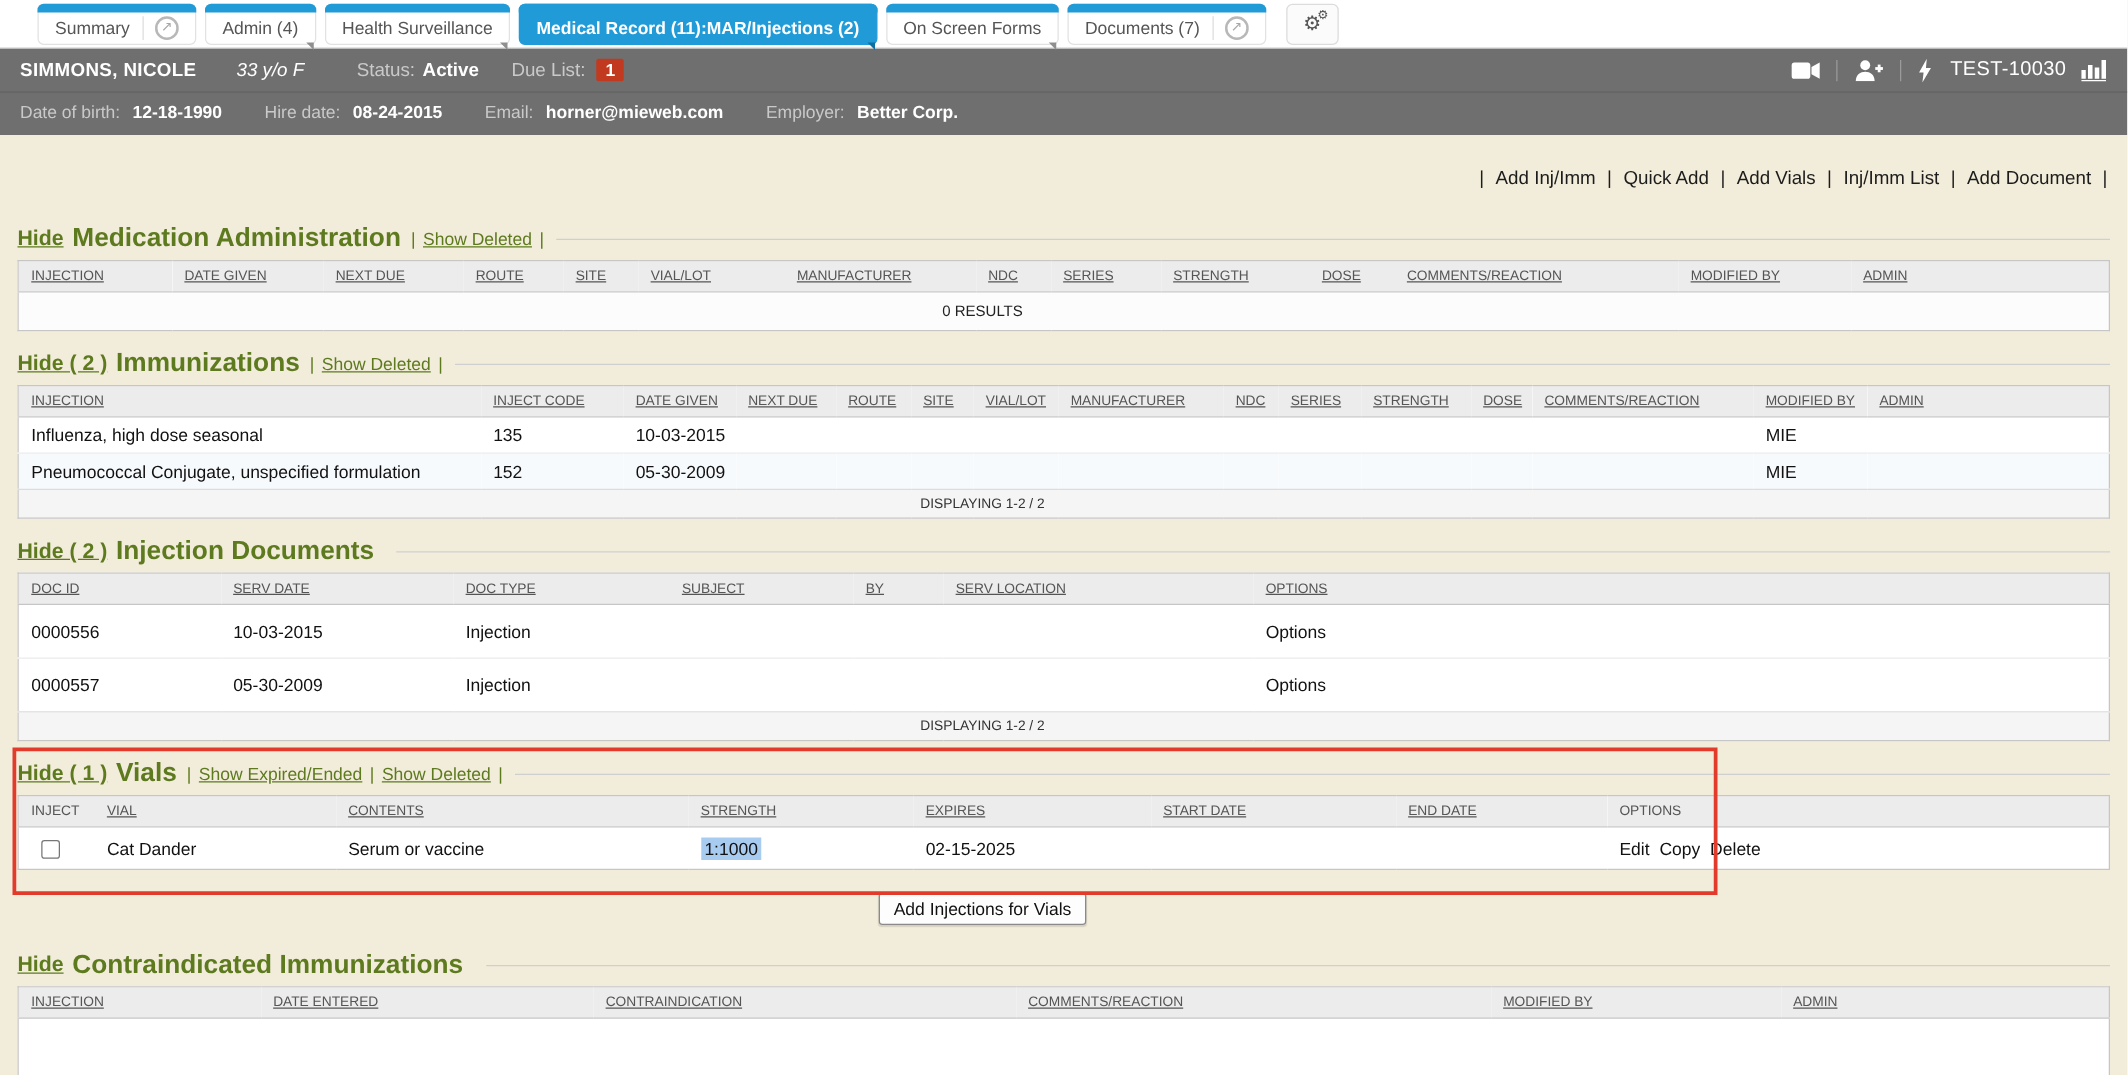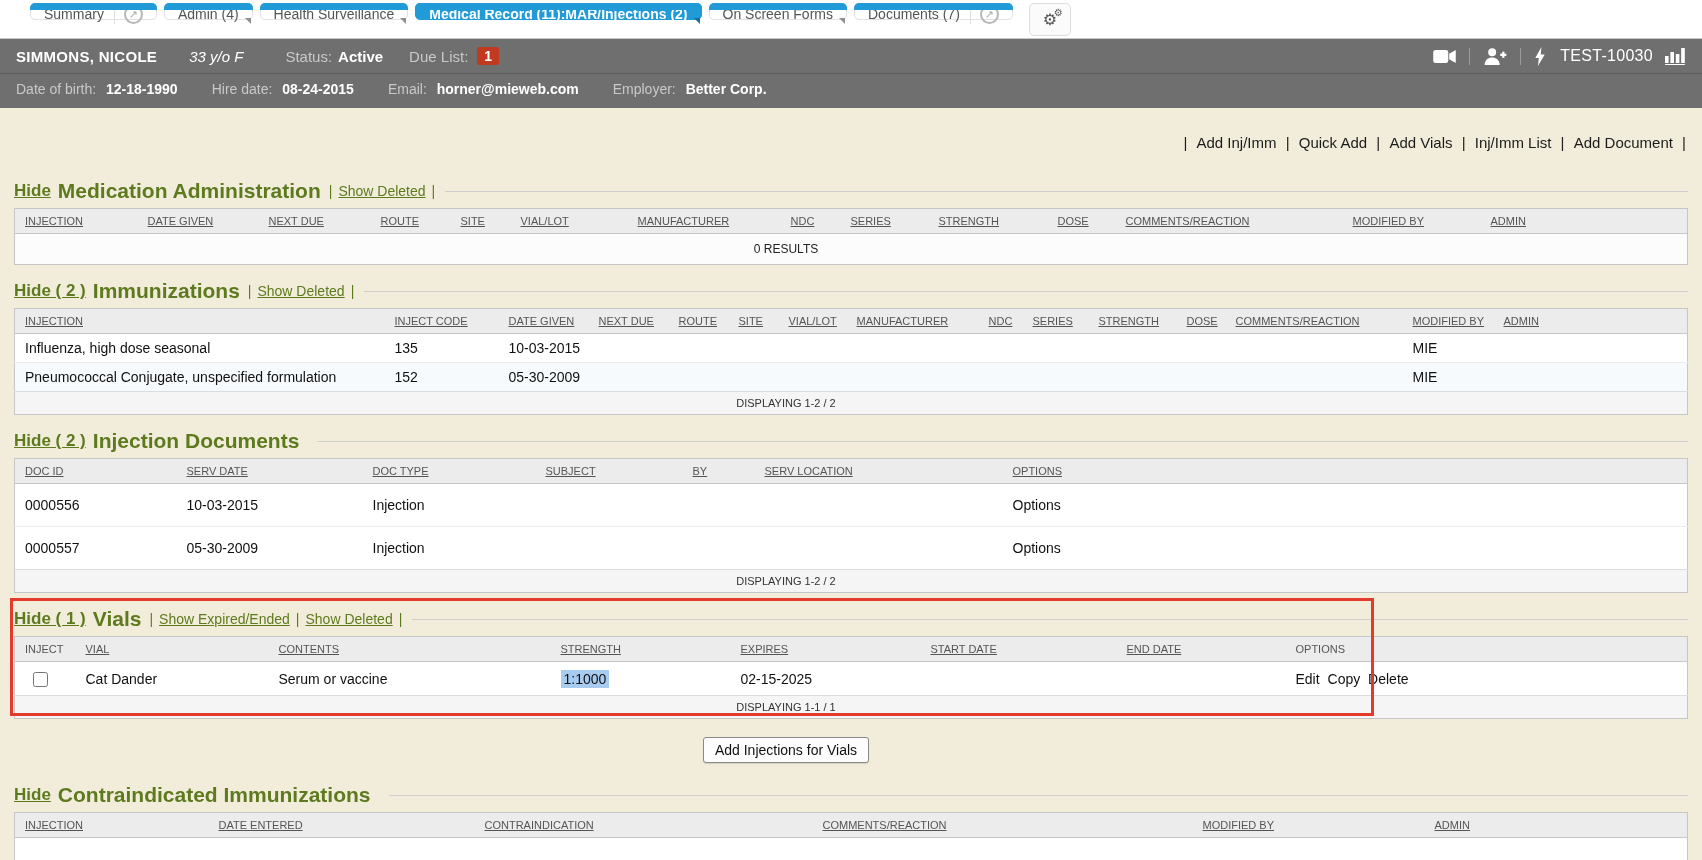--- a/index.html
+++ b/index.html
@@ -4,21 +4,21 @@
 <style>
   * { margin:0; padding:0; box-sizing:border-box; }
   html,body { background:#fff; }
   .page {
     position:relative; width:1702px; height:860px; overflow:hidden;
     background:#f2ecda; font-family:"Liberation Sans", sans-serif;
   }
   
   .tabbar { height:39px; background:#fff; border-bottom:1px solid #c9c9c9;
     display:flex; align-items:flex-start; padding:3px 0 0 30px; gap:7px; }
-  .tab { position:relative; height:17px; background:#fff; border:1px solid #e2e2e2;
+  .tab { position:relative; height:33px; background:#fff; border:1px solid #e2e2e2;
     border-radius:5px; display:flex; align-items:center; padding:7px 13px 2px;
     font-size:14px; color:#555; cursor:pointer; white-space:nowrap; }
   .tab::before { content:""; position:absolute; top:-1px; left:-1px; right:-1px; height:7px;
     background:#209bd8; border-radius:5px 5px 0 0; }
   .tab.fold::after { content:""; position:absolute; right:1px; bottom:-5px;
     border-left:6px solid transparent; border-top:6px solid #8f8f8f; }
   .tab.active { background:#209bd8; border-color:#209bd8; color:#fff; font-weight:bold; }
   .tab.active::after { border-top-color:#0f6f9e; }
   .pop { margin-left:10px; padding-left:9px; border-left:1px solid #ddd;
     display:flex; align-items:center; }
@@ -450,23 +450,20 @@
             <td><span class="sel">1:1000</span></td>
             <td>02-15-2025</td>
             <td></td>
               <td></td>
             <td>
               <span class="opt-lnk">Edit</span>
               <span class="opt-lnk">Copy</span>
               <span class="opt-lnk">Delete</span>
             </td>
           </tr>
-          <tr>
-              <td class="footer" colspan="8">DISPLAYING 1-1 / 1</td>
-            </tr>
         </tbody>
       </table>
     </section>
 
     <div class="btn-row">
       <button class="std">Add Injections for Vials</button>
     </div>
 
     <section>
       <div class="sec-head">

